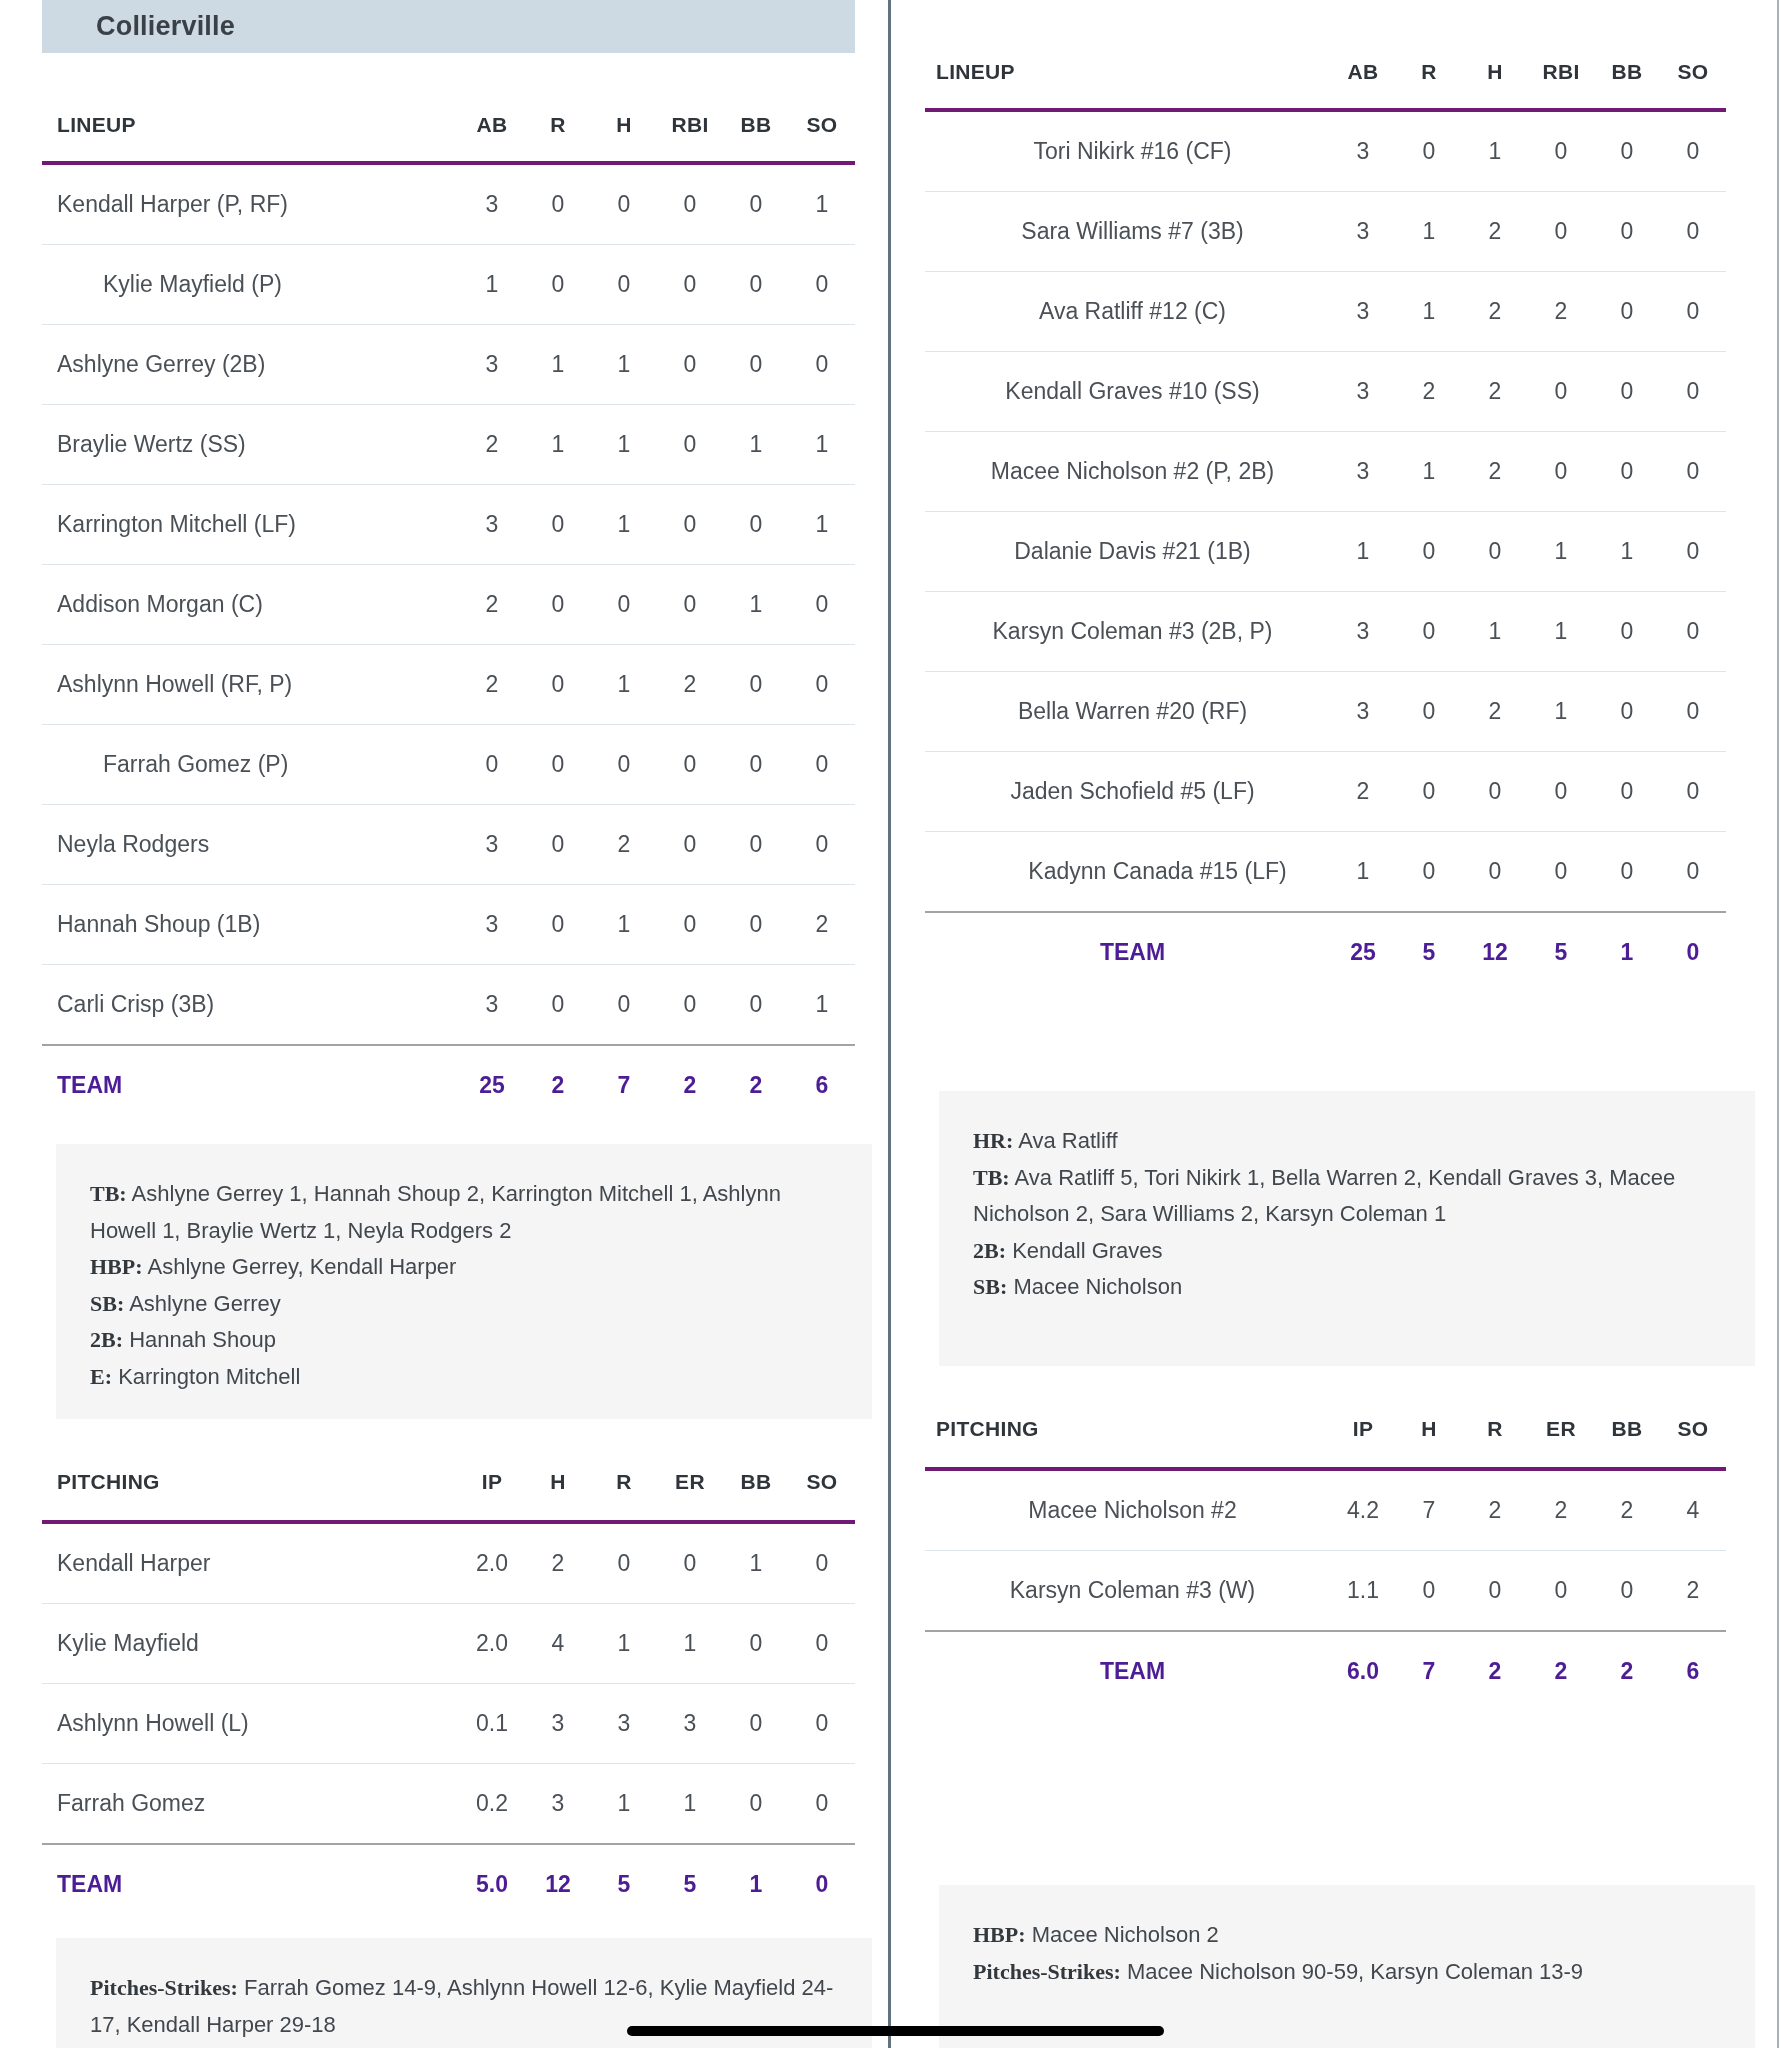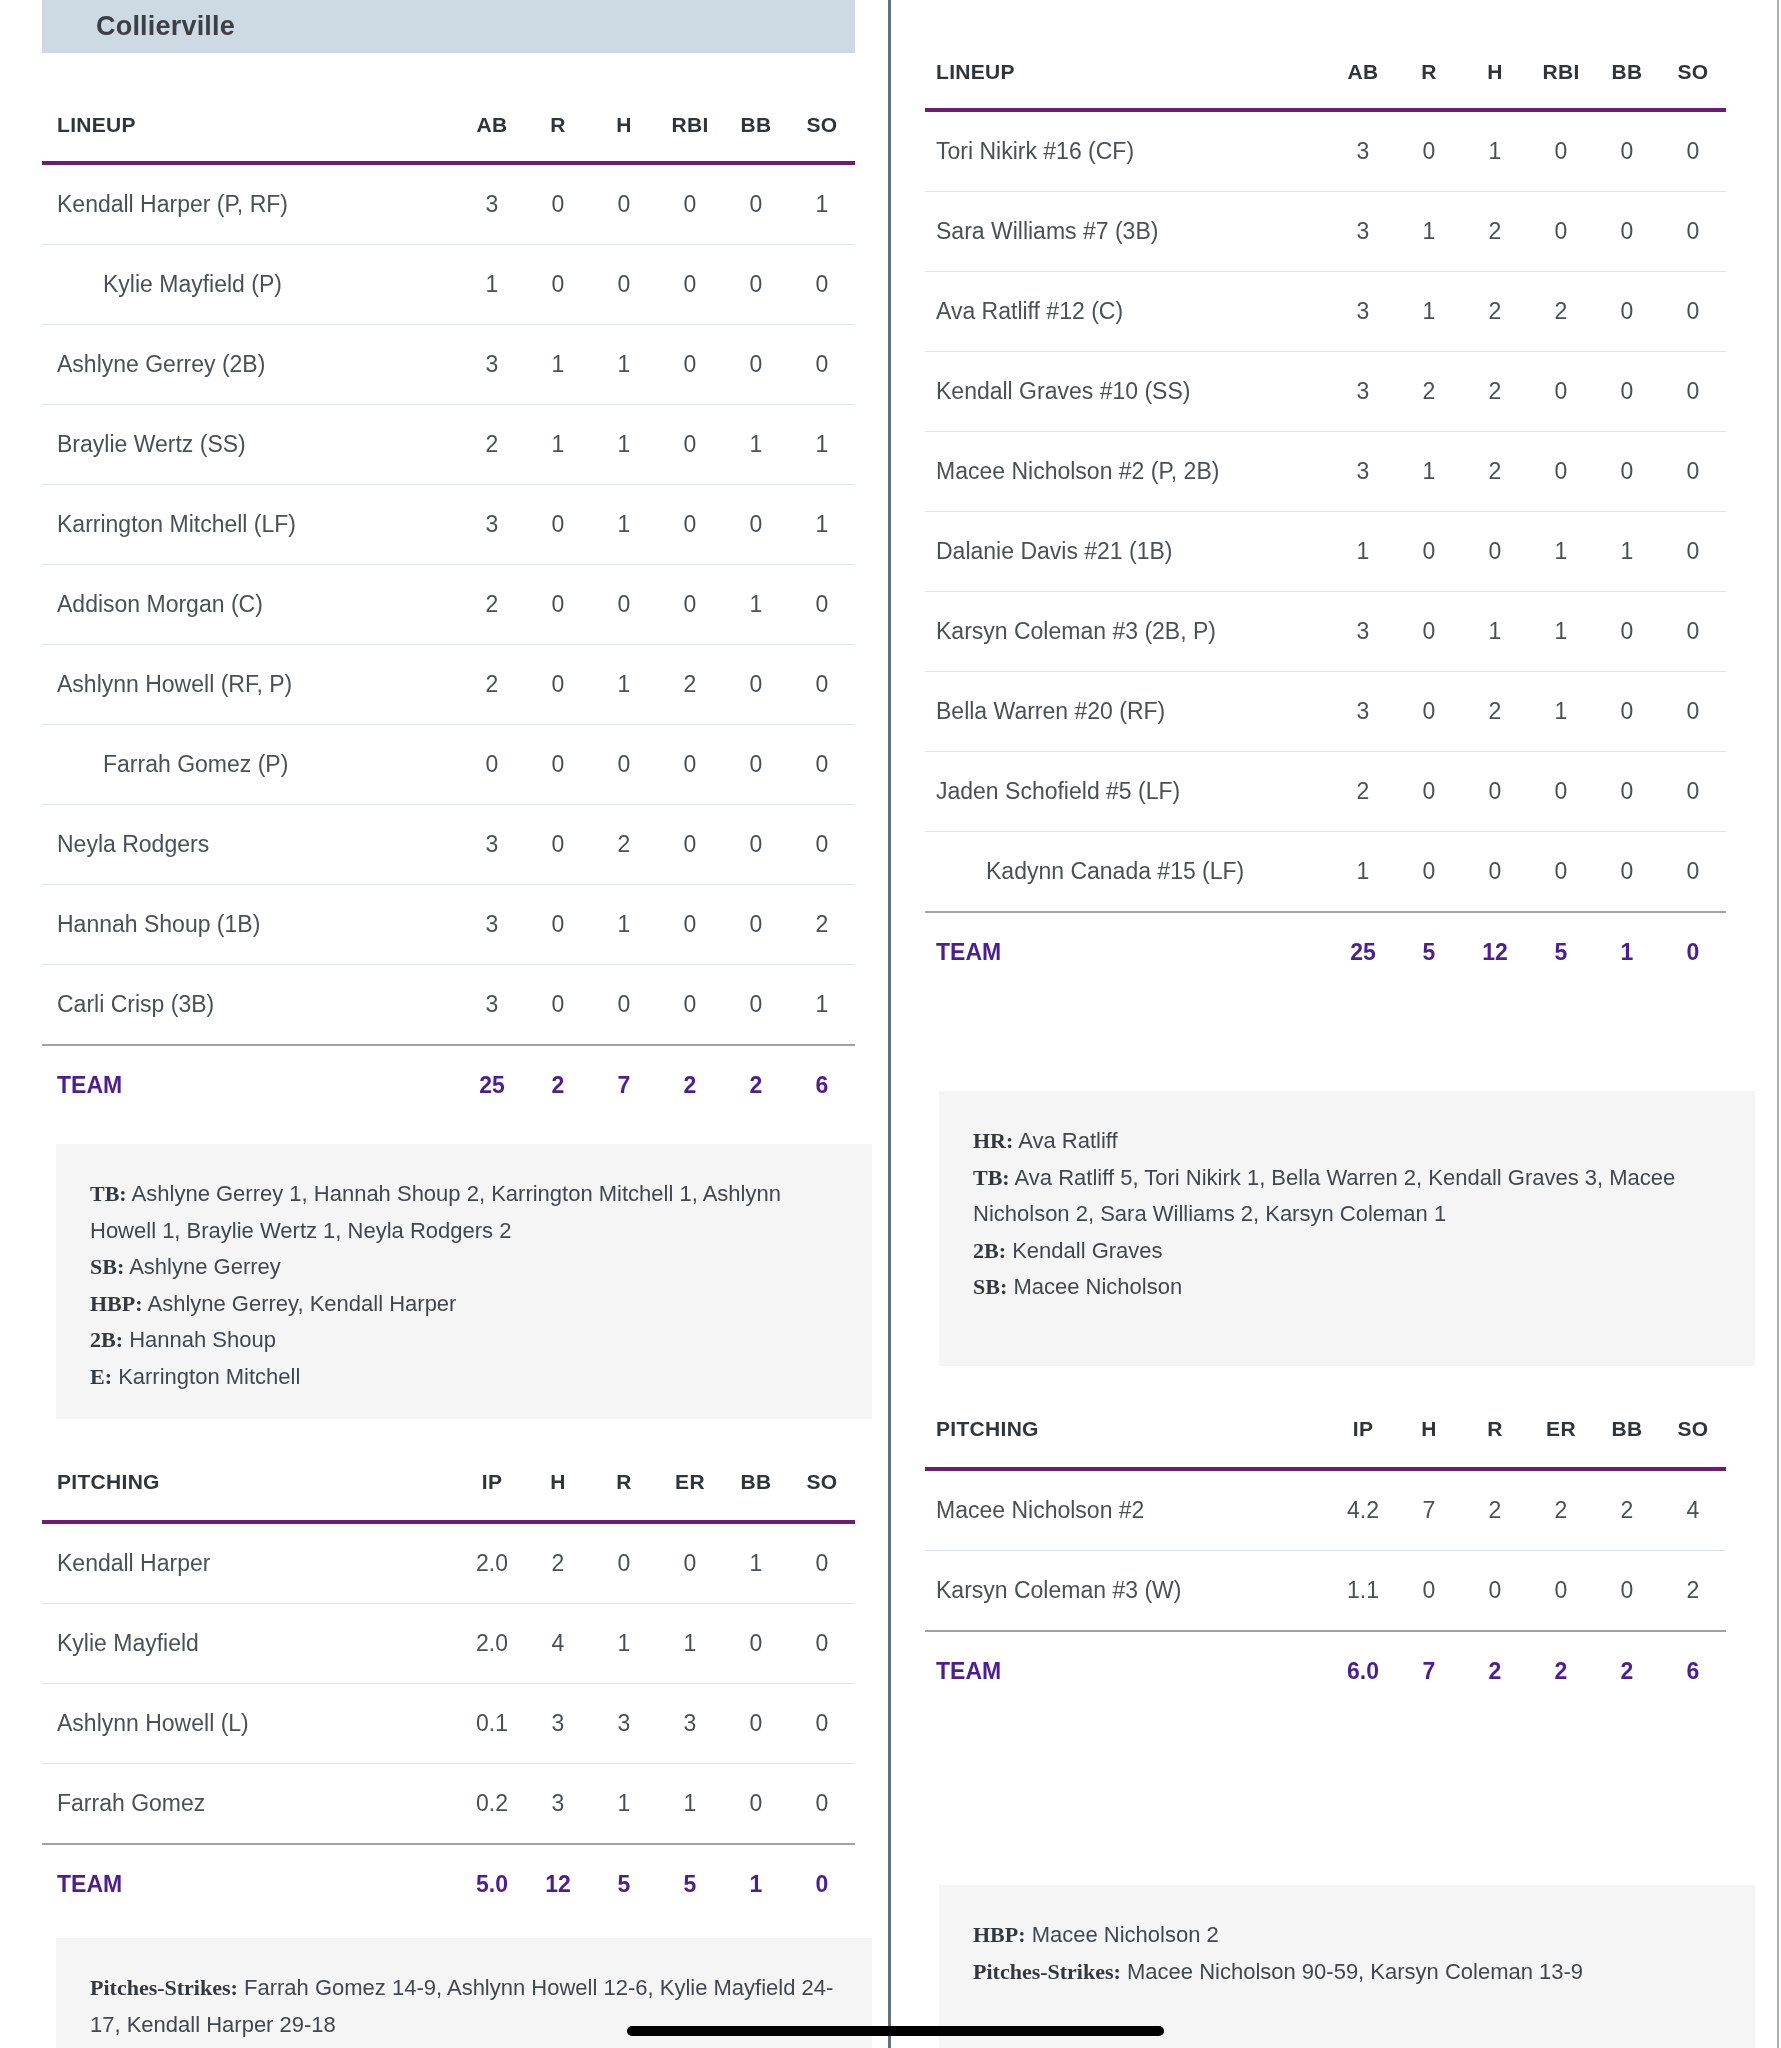--- a/index.html
+++ b/index.html
@@ -58,21 +58,21 @@
   td {
     height: 77px;
     font-size: 23px;
     color: #4a5056;
     text-align: center;
     border-bottom: 1px solid #dbe5ee;
     vertical-align: middle;
   }
   td.name { text-align: left; }
   .panel.left  td.name { padding-left: 15px; }
-  .panel.right td.name { padding-left: 11px; }
+  .panel.right td.name { padding-left: 11px; text-align: center; }
   tr.indented td.name  { padding-left: 61px !important; }
 
   tr.team-row td {
     font-weight: bold;
     color: #4c1d95;
     border-top: 2px solid #a3a3a3;
     border-bottom: none;
   }
 
   .notes-box {
@@ -264,23 +264,23 @@
               <td>6</td>
             </tr>
           </tbody>
       </table>
     </div>
 
     <div class="notes-box">
 
         <div class="note-line"><span class="note-label">TB:</span> <span>Ashlyne Gerrey 1, Hannah Shoup 2, Karrington Mitchell 1, Ashlynn Howell 1, Braylie Wertz 1, Neyla Rodgers 2</span></div>
 
+        <div class="note-line"><span class="note-label">HBP:</span> <span>Ashlyne Gerrey, Kendall Harper</span></div>
+
         <div class="note-line"><span class="note-label">SB:</span> <span>Ashlyne Gerrey</span></div>
-
-        <div class="note-line"><span class="note-label">HBP:</span> <span>Ashlyne Gerrey, Kendall Harper</span></div>
 
         <div class="note-line"><span class="note-label">2B:</span> <span>Hannah Shoup</span></div>
 
         <div class="note-line"><span class="note-label">E:</span> <span>Karrington Mitchell</span></div>
       </div>
 
     <div class="section pitching">
       <table class="stats-table">
         <colgroup>
           <col class="c-name">

